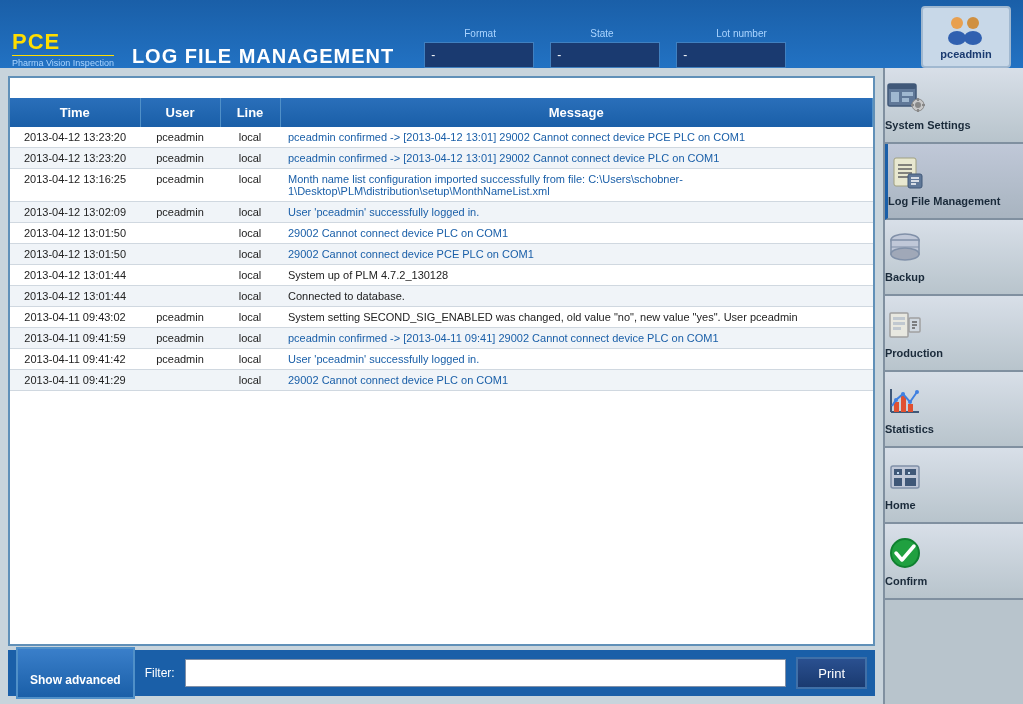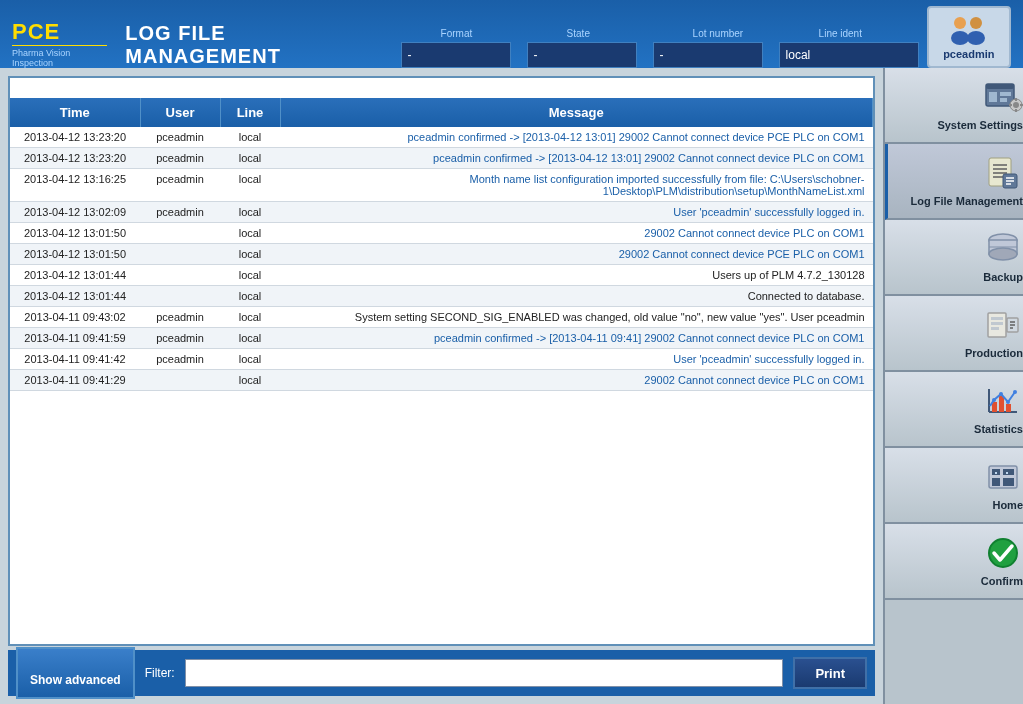--- a/index.html
+++ b/index.html
@@ -128,21 +128,20 @@
       background: #f0f4f8;
     }
     #log-table tbody tr:nth-child(odd) {
       background: white;
     }
     #log-table tbody td {
       padding: 4px 8px;
       vertical-align: top;
       font-size: 11px;
       color: #222;
-      text-align: right;
     }
     #log-table tbody td.time-col {
       white-space: nowrap;
       text-align: center;
       min-width: 130px;
     }
     #log-table tbody td.user-col {
       text-align: center;
       min-width: 80px;
     }
@@ -198,39 +197,39 @@
       border: 1px solid #8090a8;
       background: white;
       padding: 2px 6px;
       font-size: 12px;
     }
     #print-btn {
       background: linear-gradient(to bottom, #2a5090, #1a3a70);
       border: 2px solid #4070a8;
       color: white;
       font-size: 13px;
-      font-weight: bold;
+      font-weight: normal;
       padding: 6px 20px;
       cursor: pointer;
       height: 32px;
     }
 
     
     #sidebar {
       width: 140px;
       background: #b8c4cc;
       display: flex;
       flex-direction: column;
       border-left: 2px solid #8090a0;
     }
     .sidebar-btn {
       height: 76px;
       display: flex;
       flex-direction: column;
-      align-items: flex-end;
+      align-items: flex-start;
       justify-content: center;
       background: linear-gradient(to bottom, #d8dfe8, #b8c4cc);
       border-bottom: 2px solid #8090a0;
       cursor: pointer;
       gap: 4px;
     }
     .sidebar-btn.active {
       background: linear-gradient(to bottom, #c0c8d8, #a8b4c0);
       border-left: 3px solid #1a5fa8;
     }
@@ -265,24 +264,20 @@
       <label>Format</label>
       <input value="-" style="">
     </div>
     <div class="header-field">
       <label>State</label>
       <input value="-" style="">
     </div>
     <div class="header-field">
       <label>Lot number</label>
       <input value="-" style="">
-    </div>
-    <div class="header-field">
-      <label>Line ident</label>
-      <input class="wide" value="local" style="">
     </div>
   </div>
   <div id="user-badge">
 
     <svg width="46" height="32" viewBox="0 0 46 32">
 
       <circle cx="14" cy="9" r="6" fill="#e8a050"></circle>
       <ellipse cx="14" cy="24" rx="9" ry="7" fill="#3060b0"></ellipse>
       <circle cx="30" cy="9" r="6" fill="#d09040"></circle>
       <ellipse cx="30" cy="24" rx="9" ry="7" fill="#3060b0"></ellipse>
@@ -341,21 +336,21 @@
                 <tr>
                   <td class="time-col">2013-04-12 13:01:50</td>
                   <td class="user-col"></td>
                   <td class="line-col">local</td>
                   <td class="msg-col">29002 Cannot connect device PCE PLC on COM1</td>
                 </tr>
                 <tr>
                   <td class="time-col">2013-04-12 13:01:44</td>
                   <td class="user-col"></td>
                   <td class="line-col">local</td>
-                  <td class="msg-col black">Users up of PLM 4.7.2_130128</td>
+                  <td class="msg-col black">System up of PLM 4.7.2_130128</td>
                 </tr>
                 <tr>
                   <td class="time-col">2013-04-12 13:01:44</td>
                   <td class="user-col"></td>
                   <td class="line-col">local</td>
                   <td class="msg-col black">Connected to database.</td>
                 </tr>
                 <tr>
                   <td class="time-col">2013-04-11 09:43:02</td>
                   <td class="user-col">pceadmin</td>

